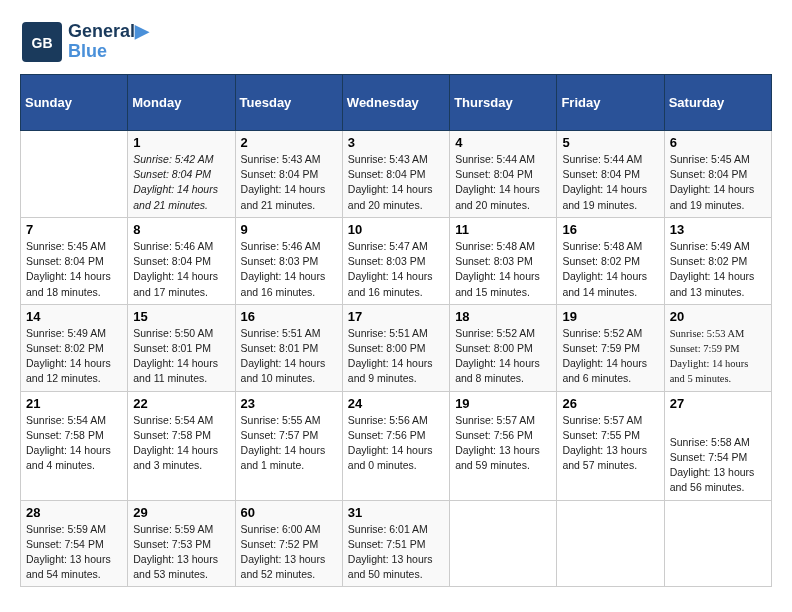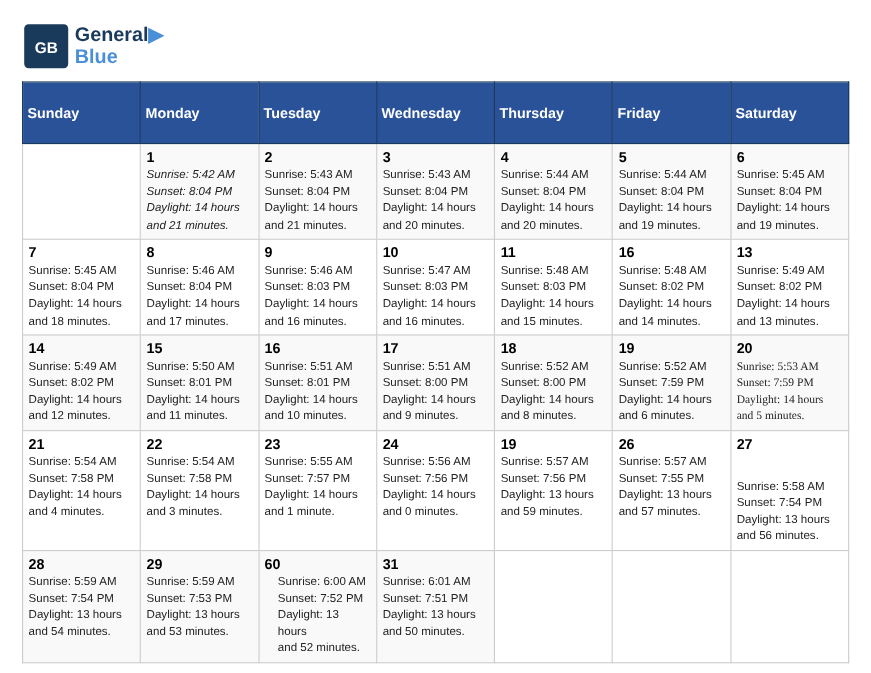--- a/index.html
+++ b/index.html
@@ -315,21 +315,21 @@
         </td>
         <td>
           <span class="day-num">29</span>
           <div class="day-info" style="white-space: pre-line;">Sunrise: 5:59 AM
 Sunset: 7:53 PM
 Daylight: 13 hours
 and 53 minutes.</div>
         </td>
         <td>
           <span class="day-num">60</span>
-          <div class="day-info" style="white-space: pre-line; margin-left: 12px;">Sunrise: 6:00 AM
+          <div class="day-info" style="white-space: pre-line;">Sunrise: 6:00 AM
 Sunset: 7:52 PM
 Daylight: 13 hours
 and 52 minutes.</div>
         </td>
         <td>
           <span class="day-num">31</span>
           <div class="day-info" style="white-space: pre-line;">Sunrise: 6:01 AM
 Sunset: 7:51 PM
 Daylight: 13 hours
 and 50 minutes.</div>

